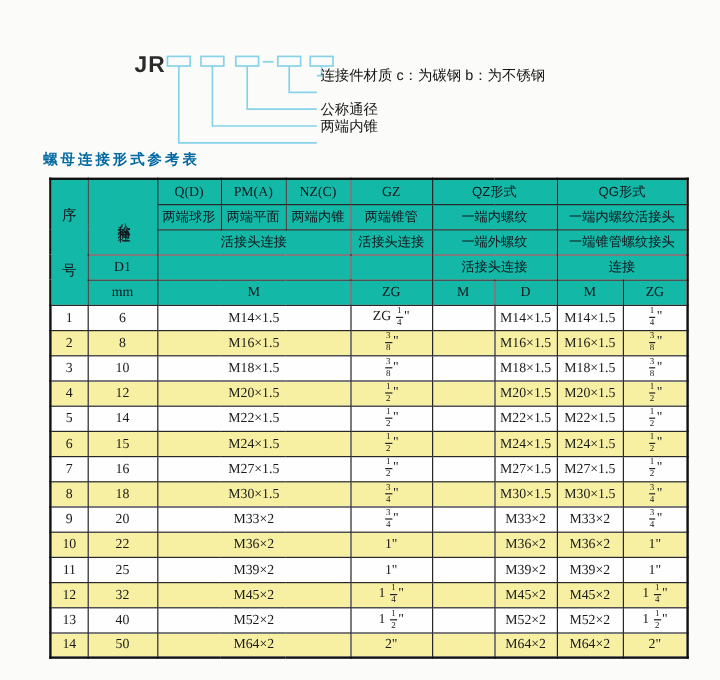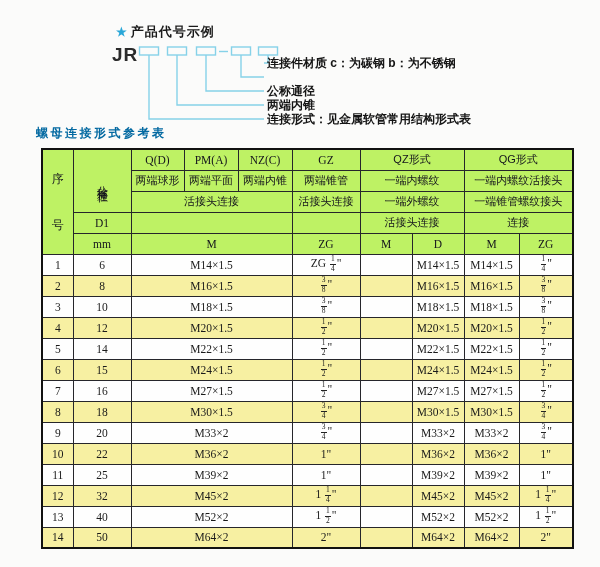--- a/index.html
+++ b/index.html
@@ -5,49 +5,48 @@
   * { margin:0; padding:0; box-sizing:border-box; }
   html,body { width:600px; height:567px; }
   body { background:#fbfbfa; font-family:"Liberation Sans", sans-serif; color:#1a1a1a; overflow:hidden; }
   .page { position:relative; width:600px; height:567px; }
 
   
   .diagram-title { position:absolute; left:116px; top:23px; font-size:13px; font-weight:bold; letter-spacing:1px; }
   .diagram-title .star { color:#29a7d8; margin-right:3px; font-size:12px; }
   .jr-prefix { position:absolute; left:112px; top:44px; font-size:19px; font-weight:bold; color:#2b2b2b; letter-spacing:1px; }
   svg.connectors { position:absolute; left:0; top:0; width:600px; height:135px; }
-  .dlabel { position:absolute; left:267px; height:14px; line-height:14px; font-size:12px; font-weight:bold; color:#151515; white-space:nowrap; }
+  .dlabel { position:absolute; left:267px; height:14px; line-height:14px; font-size:12px; font-weight:normal; color:#151515; white-space:nowrap; }
 
   
   .table-title { position:absolute; left:36px; top:125px; font-size:12px; font-weight:bold;
                  font-family:"Liberation Serif", serif; letter-spacing:2.5px; color:#0369a1; }
 
   
   table.ref { position:absolute; left:41px; top:148px; width:531px; border-collapse:collapse;
               table-layout:fixed; border:2px solid #111; }
   th, td { border:1px solid #26262b; text-align:center; vertical-align:middle; padding:0;
            height:21px; font-size:11px; font-weight:normal; overflow:hidden; }
-  thead th { background:#bef264; color:#14141c; }
+  thead th { background:#14b8a6; color:#14141c; }
   thead th.latin { font-family:"Liberation Serif", serif; font-size:11.5px; }
   tbody td { background:#fefefe; font-family:"Liberation Serif", serif; font-size:11.5px; }
   tbody tr.alt td { background:#f7f0a2; }
   th.seqhead { white-space:pre-line; line-height:46px; font-size:12px; }
   .vtext { writing-mode:vertical-lr; text-orientation:upright; letter-spacing:2px; margin:0 auto;
            font-size:11px; line-height:13px; }
   
   .fr { display:inline-flex; flex-direction:column; vertical-align:middle; font-size:7.5px;
         line-height:1.15; margin:0 1px; font-family:"Liberation Serif", serif; }
   .fr .n { border-bottom:1px solid #222; padding:0 1px; }
 </style>
 </head>
 <body>
 
 <div class="page">
 
-  <div class="diagram-title"><span class="star">★</span><span>产品代号示例</span></div>
   <div class="jr-prefix">JR</div>
 
   <svg class="connectors" viewBox="0 0 600 135">
     <g stroke="#86d2e8" stroke-width="1.4" fill="none">
       <rect x="139.5" y="47" width="19" height="8"></rect>
       <rect x="167.5" y="47" width="19" height="8"></rect>
       <rect x="196.5" y="47" width="19" height="8"></rect>
       <line x1="219" y1="51.5" x2="228" y2="51.5"></line>
       <rect x="231.5" y="47" width="19" height="8"></rect>
       <rect x="258.5" y="47" width="19" height="8"></rect>
@@ -55,21 +54,20 @@
       <polyline points="241,55 241,77 264,77"></polyline>
       <polyline points="206,55 206,91 264,91"></polyline>
       <polyline points="177,55 177,105 264,105"></polyline>
       <polyline points="149,55 149,119 264,119"></polyline>
     </g>
   </svg>
 
   <div class="dlabel" style="top:56px">连接件材质   c：为碳钢   b：为不锈钢</div>
   <div class="dlabel" style="top:84px">公称通径</div>
   <div class="dlabel" style="top:98px">两端内锥</div>
-  <div class="dlabel" style="top:112px">连接形式：见金属软管常用结构形式表</div>
 
   <div class="table-title">螺母连接形式参考表</div>
 
   <table class="ref">
     <colgroup>
       <col style="width:31px">
         <col style="width:58px">
         <col style="width:53px">
         <col style="width:54px">
       <col style="width:54px">

